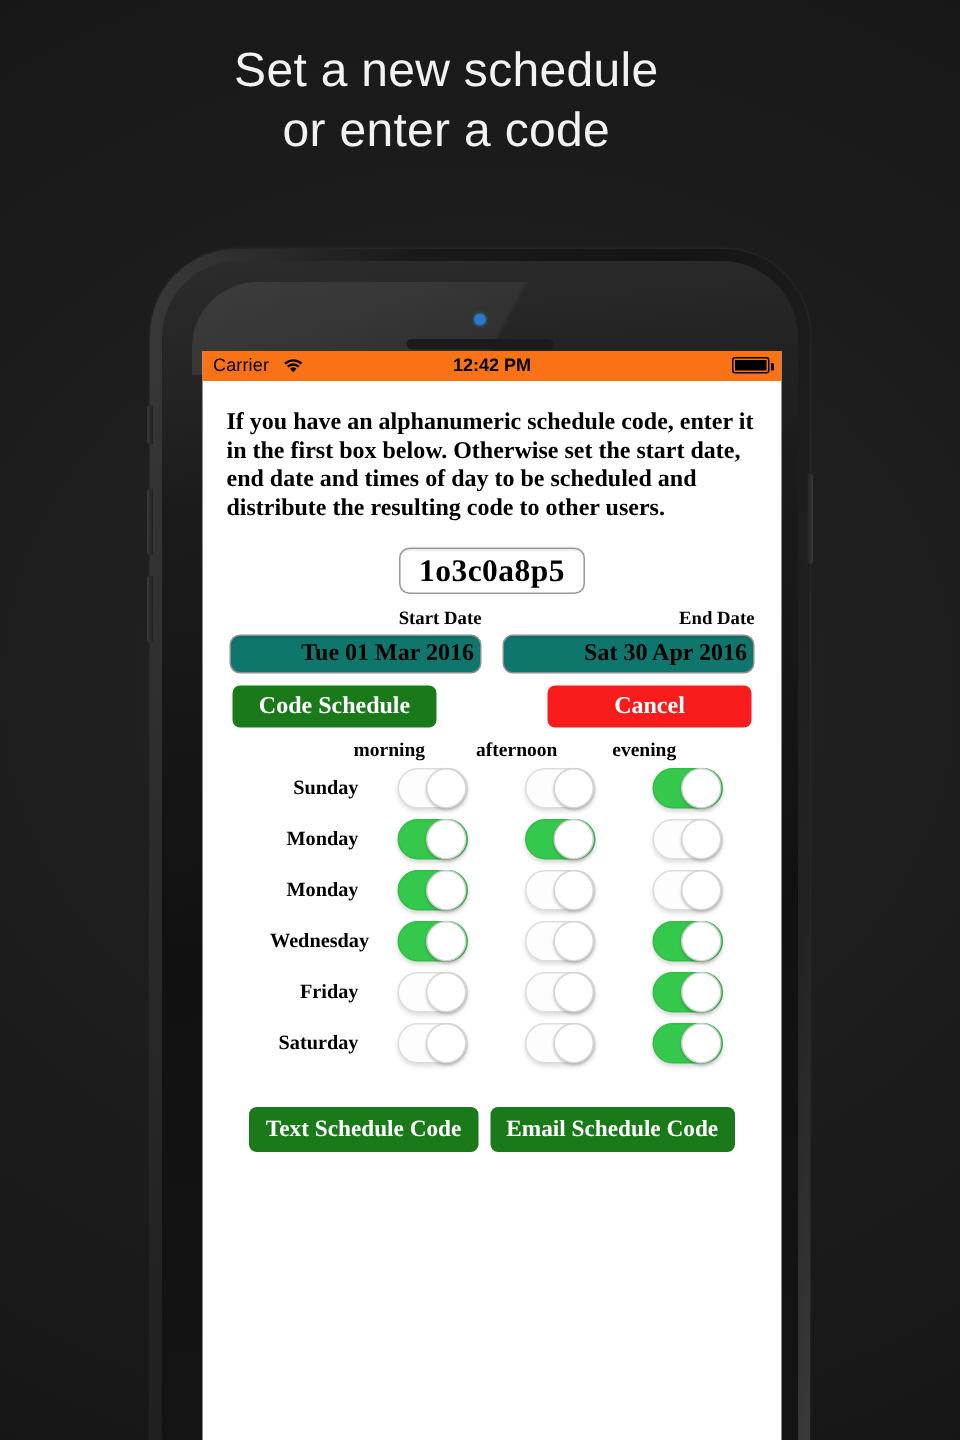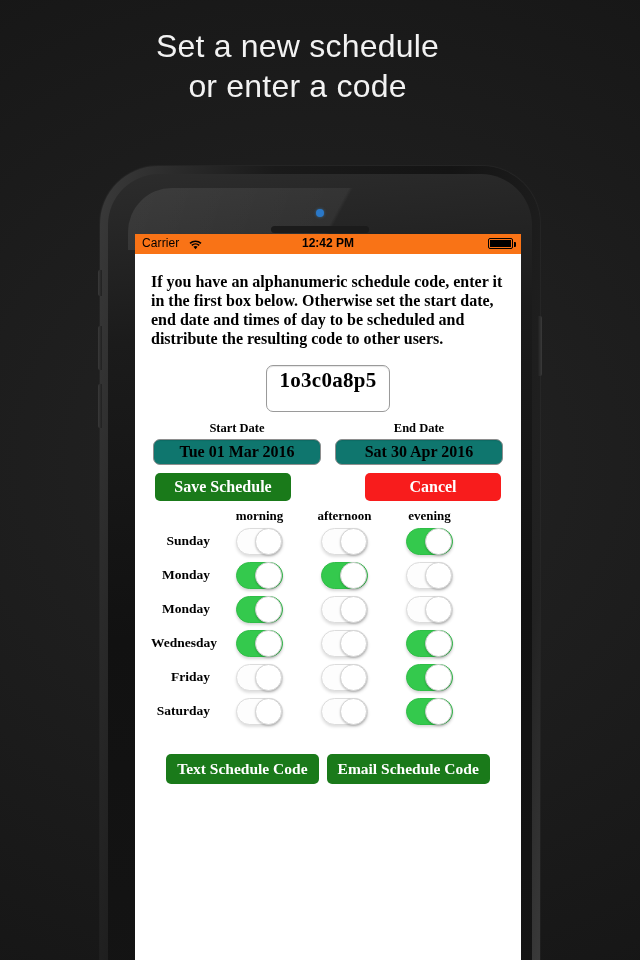--- a/index.html
+++ b/index.html
@@ -138,38 +138,38 @@
     font-size: 16px;
     font-weight: bold;
     line-height: 19px;
     text-align: left;
   }
 
   .code-row { margin-top: 17px; text-align: center; }
   .code-box {
     display: inline-block;
     min-width: 100px;
-    padding: 2px 12px 19px;
+    padding: 2px 12px 3px;
     border: 1px solid #9a9a9a;
     border-radius: 7px;
     background: #fff;
     box-shadow: inset 0 1px 1px rgba(0,0,0,0.10);
     font-size: 21px;
     font-weight: bold;
     letter-spacing: 0.3px;
     line-height: 24px;
   }
 
   .date-row {
     margin-top: 9px;
     display: flex;
     justify-content: space-between;
     padding: 0 2px;
   }
-  .date-col { width: 48%; text-align: center; }
+  .date-col { width: 48%; text-align: right; }
   .date-label { font-size: 12.5px; font-weight: bold; }
   .date-field {
     margin-top: 3px;
     padding: 2px 4px 3px;
     border: 1px solid #8e8e8e;
     border-radius: 7px;
     background: #0f766e;
     box-shadow: inset 0 1px 1px rgba(0,0,0,0.10);
     font-size: 16px;
     font-weight: bold;
@@ -207,20 +207,21 @@
   .grid-head span {
     width: 85px;
     text-align: center;
     font-size: 13px;
     font-weight: bold;
   }
   .grid-row {
     display: flex;
     align-items: center;
     height: 34px;
+    margin-left: 29px;
   }
   .day-label {
     width: 66px;
     text-align: right;
     padding-right: 7px;
     font-size: 13.5px;
     font-weight: bold;
   }
   .cell { width: 85px; display: flex; justify-content: center; }
 
@@ -313,21 +314,21 @@
             <div class="date-label">Start Date</div>
             <div class="date-field">Tue 01 Mar 2016</div>
           </div>
           <div class="date-col">
             <div class="date-label">End Date</div>
             <div class="date-field">Sat 30 Apr 2016</div>
           </div>
         </div>
 
         <div class="action-row">
-          <button class="btn btn-save">Save Schedule</button>
+          <button class="btn btn-save">Code Schedule</button>
           <button class="btn btn-cancel">Cancel</button>
         </div>
 
         <div class="grid">
           <div class="grid-head">
             <span>morning</span>
             <span>afternoon</span>
             <span>evening</span>
           </div>
           <div id="grid-body">

